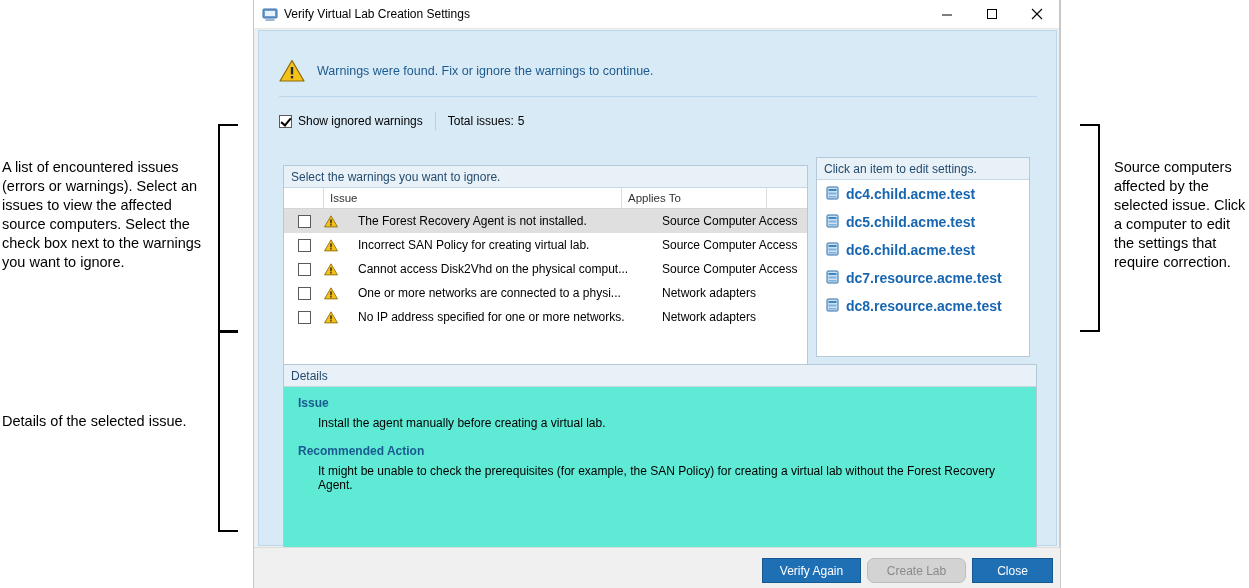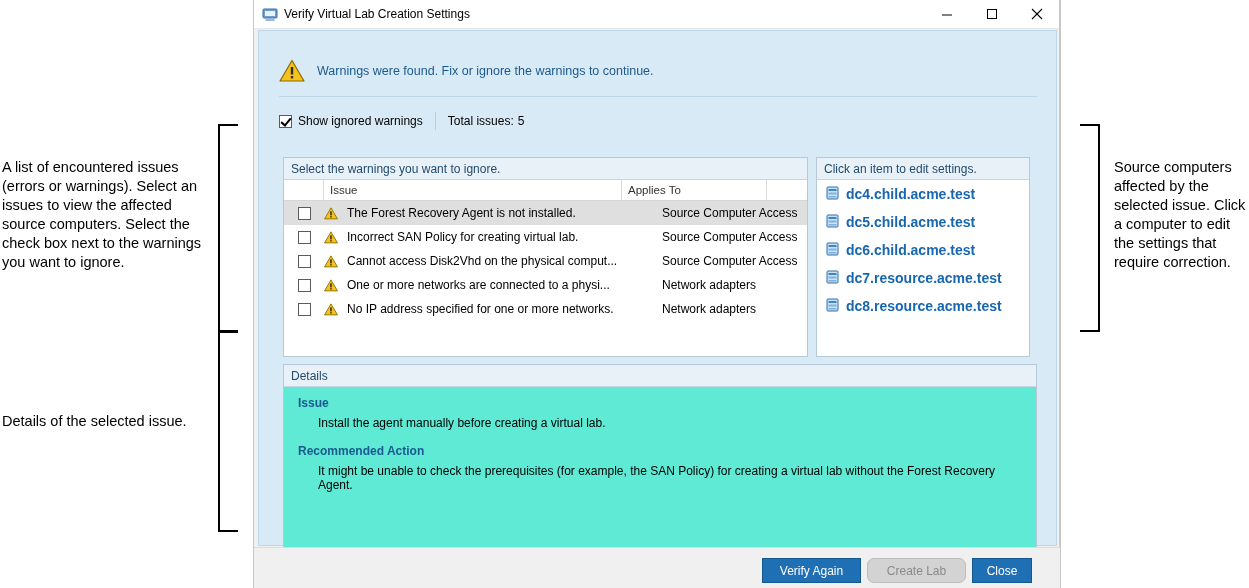--- a/index.html
+++ b/index.html
@@ -176,21 +176,21 @@
   .pane-header {
     background: #e9f1f8;
     border-bottom: 1px solid #c5d6e4;
     font-size: 12px;
     color: #234b6e;
     padding: 4px 7px 5px 7px;
     box-sizing: border-box;
     height: 22px;
   }
 
-  #pane-issues { left: 24px; top: 126px; width: 525px; height: 200px; }
+  #pane-issues { left: 24px; top: 134px; width: 525px; height: 200px; }
   #pane-computers { left: 557px; top: 126px; width: 214px; height: 200px; }
 
   
   .grid-head {
     display: flex;
     height: 20px;
     background: #ffffff;
     border-bottom: 1px solid #d6d6d6;
     font-size: 11.5px;
     color: #333;
@@ -226,21 +226,21 @@
     flex: 0 0 auto;
   }
   .cell-issue {
     flex: 1 1 auto;
     display: flex;
     align-items: center;
     overflow: hidden;
     white-space: nowrap;
   }
   .cell-issue .itxt {
-    margin-left: 9px;
+    margin-left: 20px;
     overflow: hidden;
     text-overflow: ellipsis;
     white-space: nowrap;
   }
   .cell-applies {
     width: 145px;
     flex: 0 0 auto;
     white-space: nowrap;
     overflow: hidden;
   }
@@ -306,21 +306,21 @@
     justify-content: center;
     font-weight: normal;
   }
   .btn.disabled {
     background: #d3d3d3;
     border: 1px solid #bdbdbd;
     color: #8a8a8a;
   }
   #btn-verify { left: 508px; width: 99px; }
   #btn-create { left: 613px; width: 99px; border-radius: 7px; }
-  #btn-close  { left: 718px; width: 60px; }
+  #btn-close  { left: 718px; width: 81px; }
 
   
   #edge-line {
     position: absolute;
     left: 1060px; top: 0;
     width: 1px; height: 588px;
     background: #c8c8c8;
   }
   #bottom-line {
     position: absolute;

